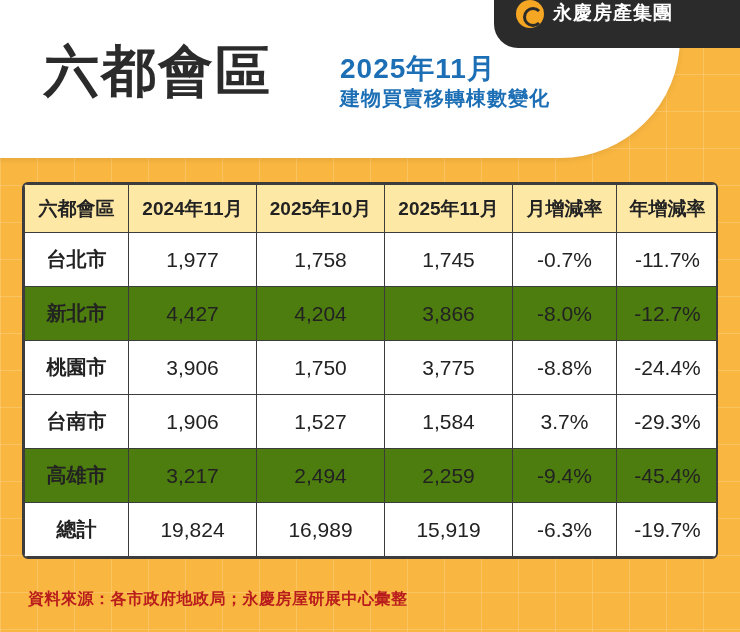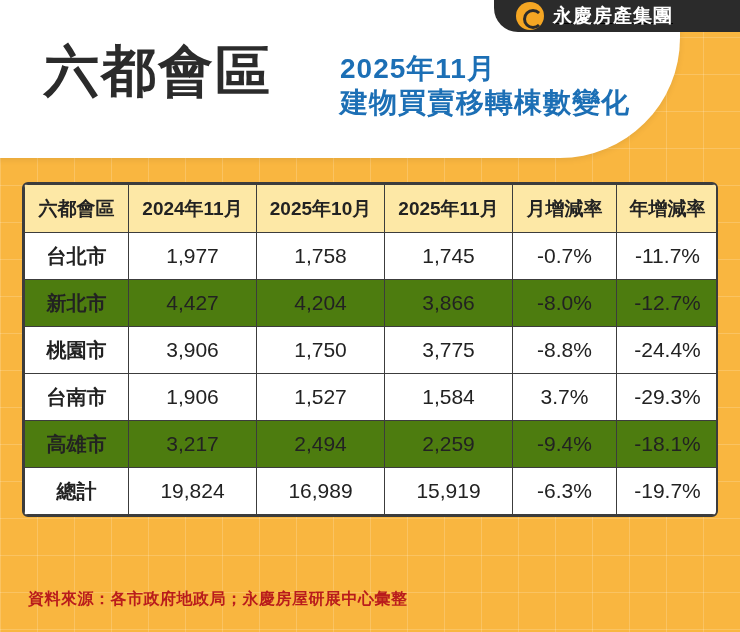--- a/index.html
+++ b/index.html
@@ -50,34 +50,32 @@
   }
   .title-sub {
     position: absolute;
     left: 340px; top: 52px;
     color: #1c6fb5;
     font-weight: bold;
     line-height: 1.22;
     white-space: nowrap;
   }
   .title-sub .l1 { font-size: 28px; letter-spacing: 1px; }
-  .title-sub .l2 { font-size: 28px; letter-spacing: 1px; }
+  .title-sub .l2 { font-size: 20px; letter-spacing: 1px; }
 
   
   .logo {
     position: absolute;
     right: 0; top: 0;
-    width: 246px; height: 32px;
+    width: 246px; height: 48px;
     background: #2b2b2b;
     border-bottom-left-radius: 24px;
     display: flex;
-    align-items: center;
     padding-left: 22px;
     z-index: 5;
-    text-decoration: underline;
   }
   .logo-mark {
     width: 28px; height: 28px;
     border-radius: 50%;
     background: #f5a623;
     position: relative;
     flex: 0 0 auto;
     margin-right: 9px;
   }
   .logo-mark::after {
@@ -111,21 +109,21 @@
   table {
     border-collapse: collapse;
     width: 100%;
     table-layout: fixed;
   }
   th, td {
     border: 1px solid #3c3c3c;
     text-align: center;
     font-size: 21px;
     color: #222;
-    height: 47px;
+    height: 54px;
     padding: 0 4px;
     white-space: nowrap;
   }
   thead th {
     background: #fde8a6;
     font-weight: bold;
     font-size: 19px;
     height: 48px;
   }
   tbody tr.alt td { background: #4d7c0f; }
@@ -221,21 +219,21 @@
         <td>1,584</td>
         <td>3.7%</td>
         <td>-29.3%</td>
       </tr>
       <tr class="alt">
         <td class="city">高雄市</td>
         <td>3,217</td>
         <td>2,494</td>
         <td>2,259</td>
         <td>-9.4%</td>
-        <td>-18.1%</td>
+        <td>-45.4%</td>
       </tr>
       <tr class="total">
         <td class="city">總計</td>
         <td>19,824</td>
         <td>16,989</td>
         <td>15,919</td>
         <td>-6.3%</td>
         <td>-19.7%</td>
       </tr>
     </tbody>

